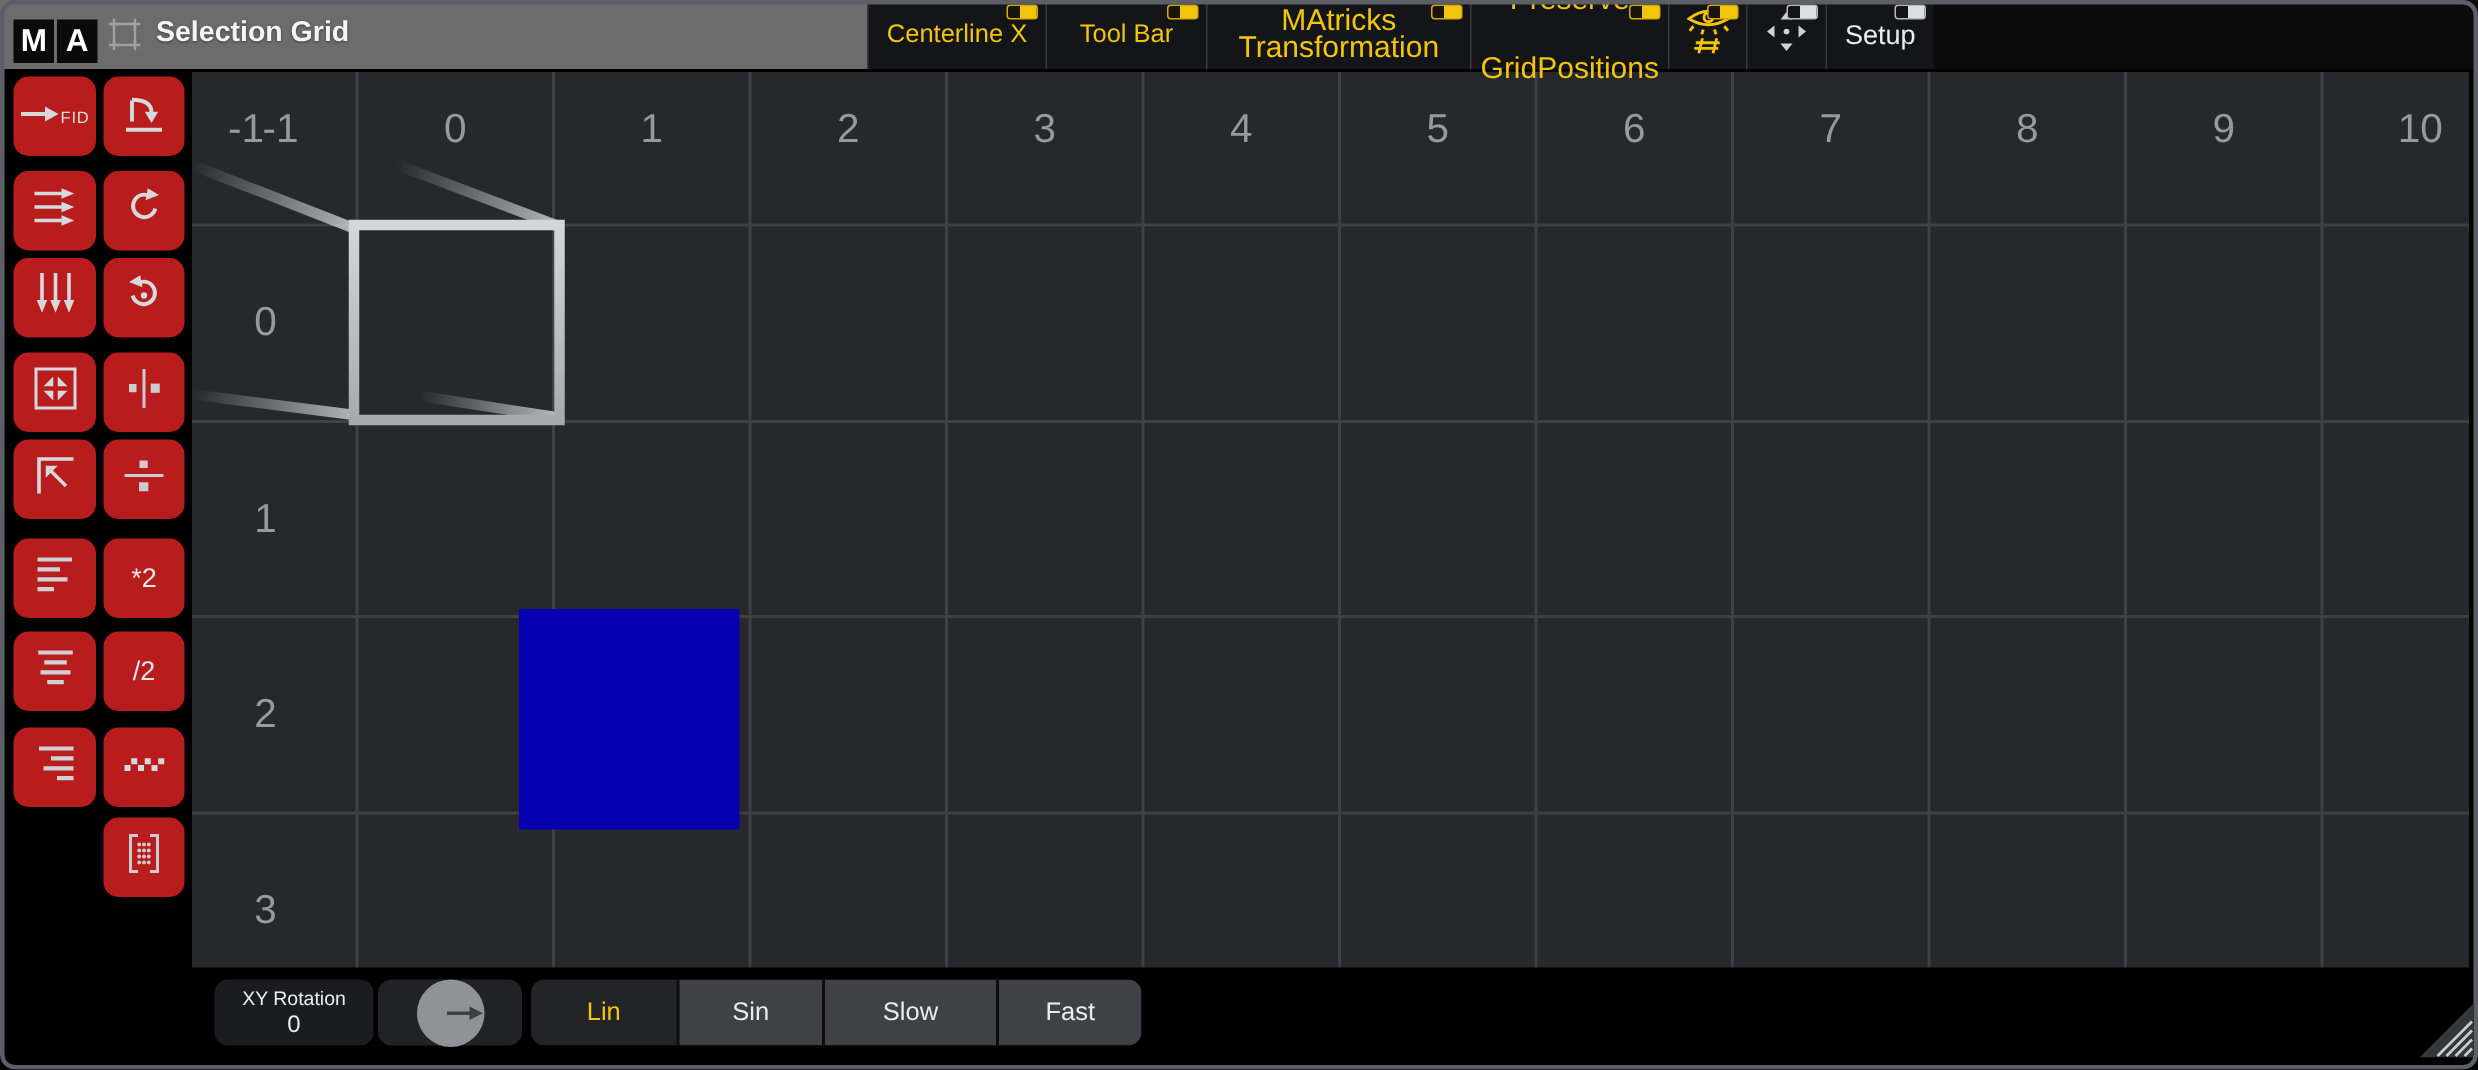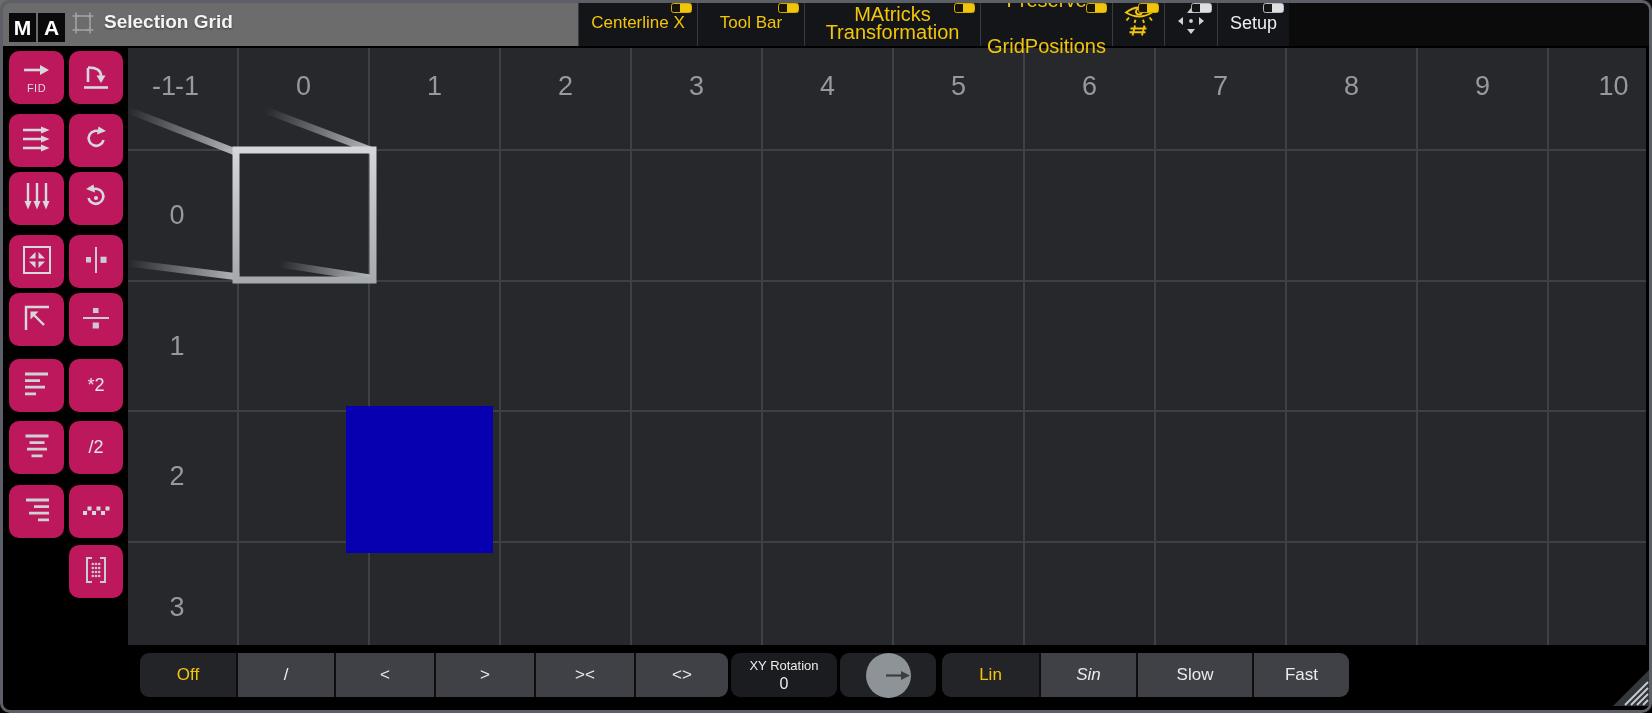--- a/index.html
+++ b/index.html
@@ -26,21 +26,21 @@
   .top-btn.white .lbl{color:#eceef0;font-size:18px;}
   .top-btn .caption{color:#96989b;font-size:13px;line-height:15px;margin-top:3px;white-space:nowrap;}
   .top-btn .value{color:#ededed;font-size:17px;line-height:20px;white-space:nowrap;}
   .led{position:absolute;top:3px;right:5px;width:21px;height:10px;border-radius:2.5px;}
   .led.yellow{border:1px solid #d5ac02;background:linear-gradient(90deg,#181507 0 42%,#f2c50b 42%);}
   .led.white{border:1px solid #b6b9bd;background:linear-gradient(90deg,#141414 0 42%,#dde0e3 42%);}
   .dropdown-tri{position:absolute;top:4px;right:5px;width:0;height:0;
     border-left:7px solid transparent;border-right:7px solid transparent;border-top:8px solid #8d9095;}
 
   
-  .side-btn{position:absolute;background:#be185d;border-radius:10px;display:flex;flex-direction:column;
+  .side-btn{position:absolute;background:#b91c1c;border-radius:10px;display:flex;flex-direction:row;
     align-items:center;justify-content:center;color:#d6d8db;z-index:4;}
   .side-btn .txt{font-size:18px;color:#e4e6e9;}
   .side-btn .fid-lbl{font-size:11px;color:#dcdee1;margin-top:2px;letter-spacing:.5px;}
 
   
   .grid-area{position:absolute;left:128px;top:48px;width:1518px;height:597px;background:#26282b;overflow:hidden;z-index:1;}
   .gline-v{position:absolute;top:0;bottom:0;width:2px;background:#3d4044;}
   .gline-h{position:absolute;left:0;right:0;height:2px;background:#3d4044;}
   .g-label{position:absolute;color:#96999d;font-size:27px;transform:translate(-50%,-50%);white-space:nowrap;}
   .selection-block{position:absolute;z-index:3;}
@@ -335,44 +335,36 @@
           </defs>
           <line x1="110" y1="50" x2="0" y2="7" stroke="url(#rg1)" stroke-width="7"></line>
           <line x1="245" y1="48" x2="137" y2="7" stroke="url(#rg2)" stroke-width="7"></line>
           <line x1="111" y1="174" x2="0" y2="160" stroke="url(#rg3)" stroke-width="7"></line>
           <line x1="242" y1="175" x2="152" y2="161" stroke="url(#rg4)" stroke-width="7"></line>
           <rect x="108" y="47" width="137" height="130" fill="none" stroke="url(#boxg)" stroke-width="7"></rect>
         </svg></div>
     </div>
 
   <div class="bottombar" id="bottombar">
-      <div class="bb-group">
-        <div class="bb-btn pressed" style="width: 96px;">Off</div>
-        <div class="bb-btn" style="width: 98px;">/</div>
-        <div class="bb-btn" style="width: 100px;">&lt;</div>
-        <div class="bb-btn" style="width: 100px;">&gt;</div>
-        <div class="bb-btn" style="width: 100px;">&gt;&lt;</div>
-        <div class="bb-btn" style="width: 94px;">&lt;&gt;</div>
-      </div>
       <div class="xy-panel">
         <div class="cap">XY Rotation</div>
         <div class="val">0</div>
       </div>
       <div class="knob-panel">
         <div class="knob">
           <svg width="25" height="11" viewBox="0 0 25 11">
             <path d="M0 5.5h16" stroke="#3c3e42" stroke-width="2.2"></path>
             <path d="M15 1l9 4.5-9 4.5z" fill="#3c3e42"></path>
           </svg>
         </div>
       </div>
       <div class="bb-gap"></div>
       <div class="bb-group">
         <div class="bb-btn pressed" style="width: 97px;">Lin</div>
-        <div class="bb-btn" style="width: 97px; font-style: italic;">Sin</div>
+        <div class="bb-btn" style="width: 97px;">Sin</div>
         <div class="bb-btn" style="width: 116px;">Slow</div>
         <div class="bb-btn" style="width: 97px;">Fast</div>
       </div>
     </div>
 
   <span class="resize-handle">
     <svg width="36" height="36" viewBox="0 0 36 36">
       <path d="M36 0v36H0z" fill="#33363b"></path>
       <g stroke="#c9ccd0" stroke-width="1.8">
         <path d="M12 35L35 12M18 35L35 18M24 35L35 24M30 35L35 30"></path>

